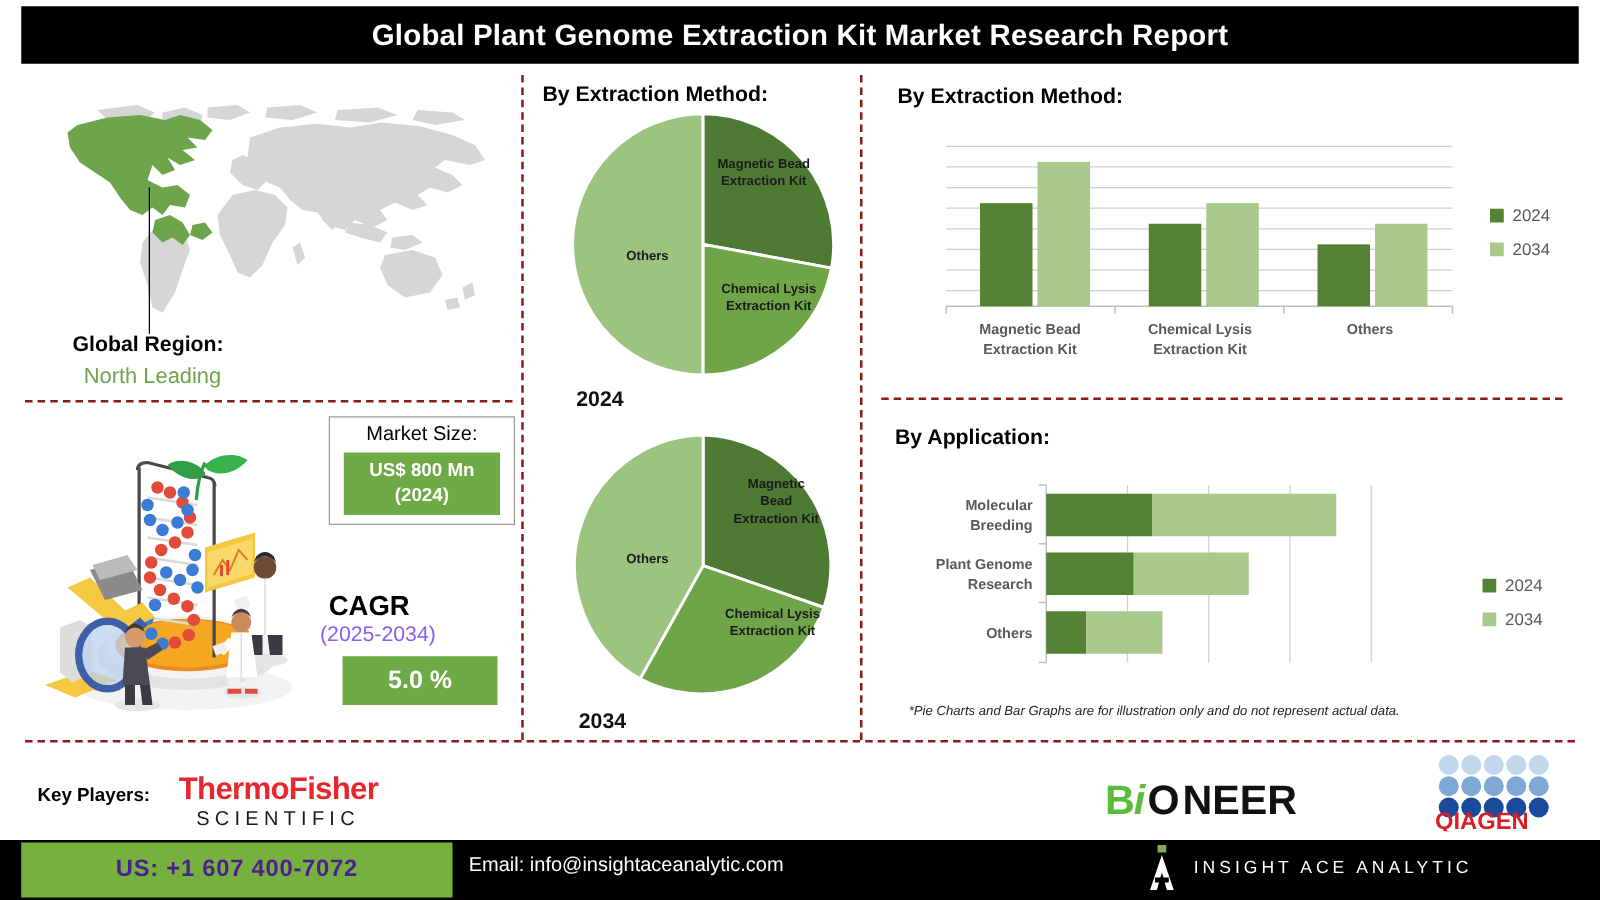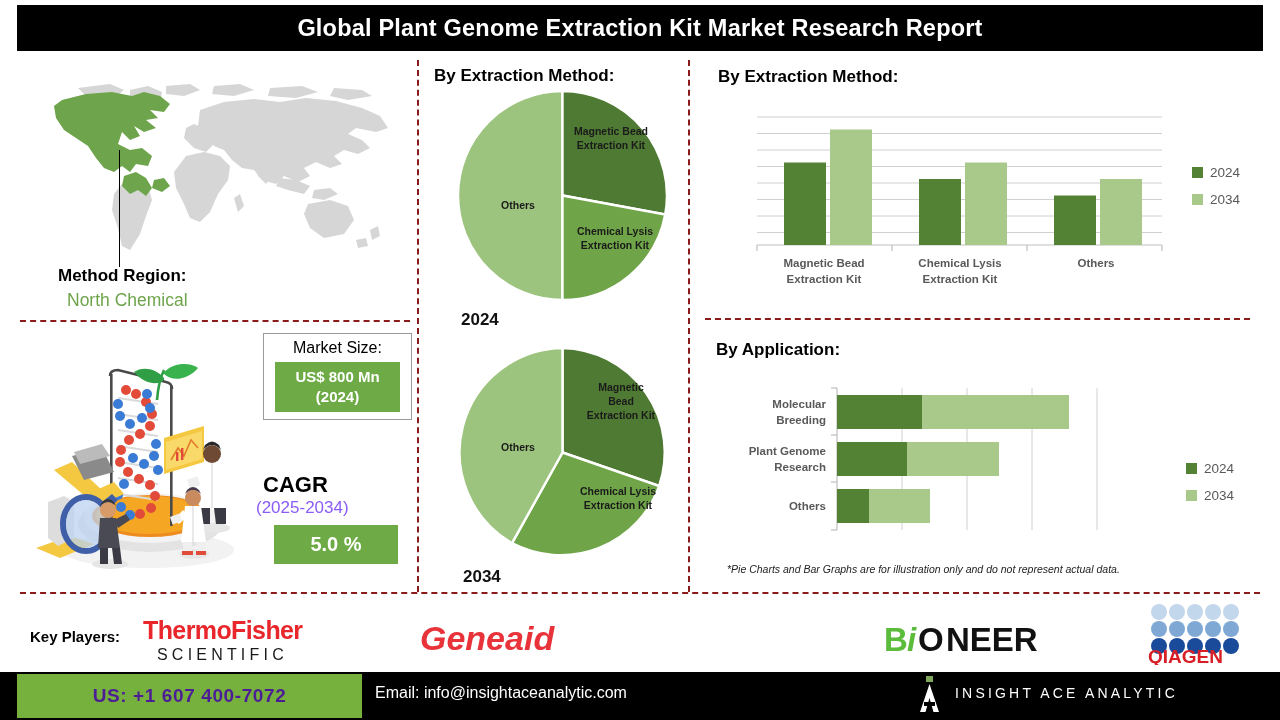--- a/index.html
+++ b/index.html
@@ -121,22 +121,22 @@
       </g>
 
       <g fill="#6EA44B">
         <path d="M44 28 L68 22 L94 20 L114 24 L126 20 L142 24 L152 32 L146 40 L132 38 L140 46 L128 48 L138 56 L126 60 L116 54 L122 64 L112 68 L104 60 L100 72 L112 78 L124 76 L134 84 L130 94 L118 92 L112 100 L104 94 L96 100 L86 96 L78 86 L70 74 L58 66 L46 58 L38 46 L36 34 Z"></path>
         <path d="M106 104 L118 100 L128 106 L134 116 L128 124 L120 118 L112 122 L104 114 Z"></path>
         <path d="M136 108 L146 106 L152 114 L144 120 L134 116 Z"></path>
       </g>
     </svg>
   </div>
   <div class="pointer-line"></div>
-  <div class="leading-label">Method Region:</div>
-  <div class="leading-value">North Chemical</div>
+  <div class="leading-label">Global Region:</div>
+  <div class="leading-value">North Leading</div>
 
   <div class="ms-box">
     <div class="ms-title">Market Size:</div>
     <div class="ms-chip">
       <div>US$ 800 Mn</div>
       <div>(2024)</div>
     </div>
   </div>
 
   <div class="cagr-title">CAGR</div>
@@ -402,25 +402,20 @@
 
   <div class="kp-label">Key Players:</div>
 
   <div class="logo" style="left:143px;top:617px;">
     <svg width="192" height="48" viewBox="0 0 192 48" xmlns="http://www.w3.org/2000/svg">
       <text x="0" y="22" font-family="&quot;Liberation Sans&quot;, sans-serif" font-size="25" font-weight="bold" fill="#E8262B" letter-spacing="-0.6">ThermoFisher</text>
       <text x="14" y="43" font-family="&quot;Liberation Sans&quot;, sans-serif" font-size="16" fill="#1a1a1a" letter-spacing="4.2">SCIENTIFIC</text>
     </svg>
   </div>
 
-  <div class="logo" style="left:418px;top:619px;">
-    <svg width="190" height="40" viewBox="0 0 190 40" xmlns="http://www.w3.org/2000/svg">
-      <text x="2" y="31" font-family="&quot;Liberation Sans&quot;, sans-serif" font-size="34" font-weight="bold" font-style="italic" fill="#E8333A">Geneaid</text>
-    </svg>
-  </div>
 
 
   <div class="logo" style="left:884px;top:620px;">
     <svg width="208" height="40" viewBox="0 0 208 40" xmlns="http://www.w3.org/2000/svg">
       <text x="0" y="31" font-family="&quot;Liberation Sans&quot;, sans-serif" font-size="33" font-weight="bold" fill="#5BBB3A">B</text>
       <text x="23" y="31" font-family="&quot;Liberation Sans&quot;, sans-serif" font-size="33" font-weight="bold" font-style="italic" fill="#5BBB3A">i</text>
       <text x="34" y="31" font-family="&quot;Liberation Sans&quot;, sans-serif" font-size="33" font-weight="bold" fill="#111111">O</text>
       <text x="62" y="31" font-family="&quot;Liberation Sans&quot;, sans-serif" font-size="33" font-weight="bold" fill="#111111">NEER</text>
     </svg>
   </div>

